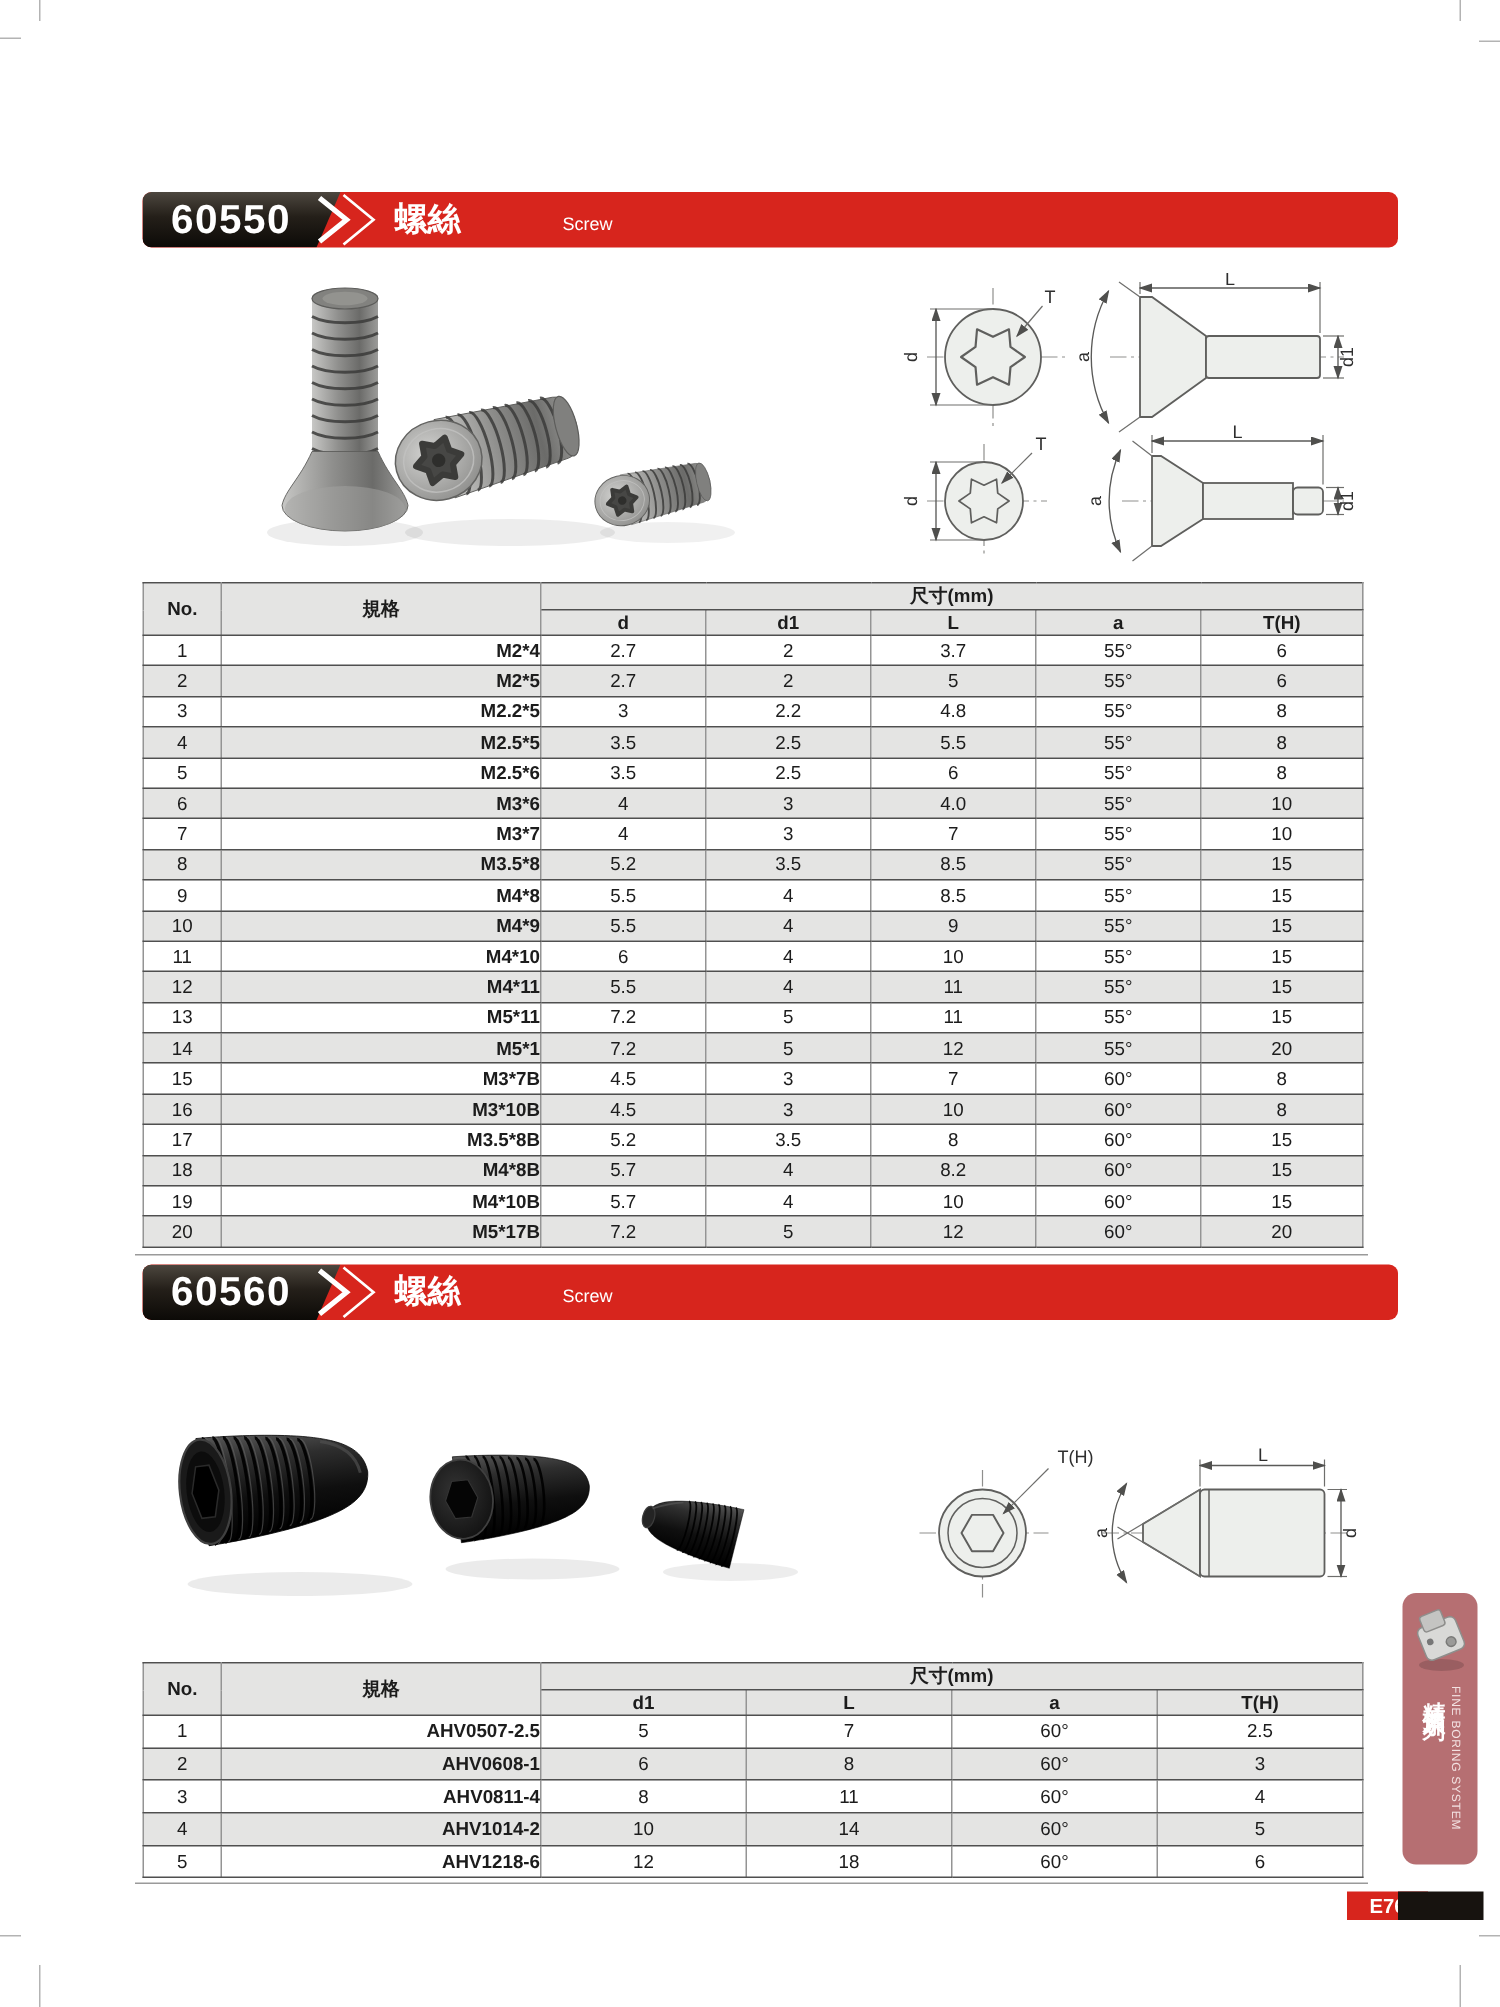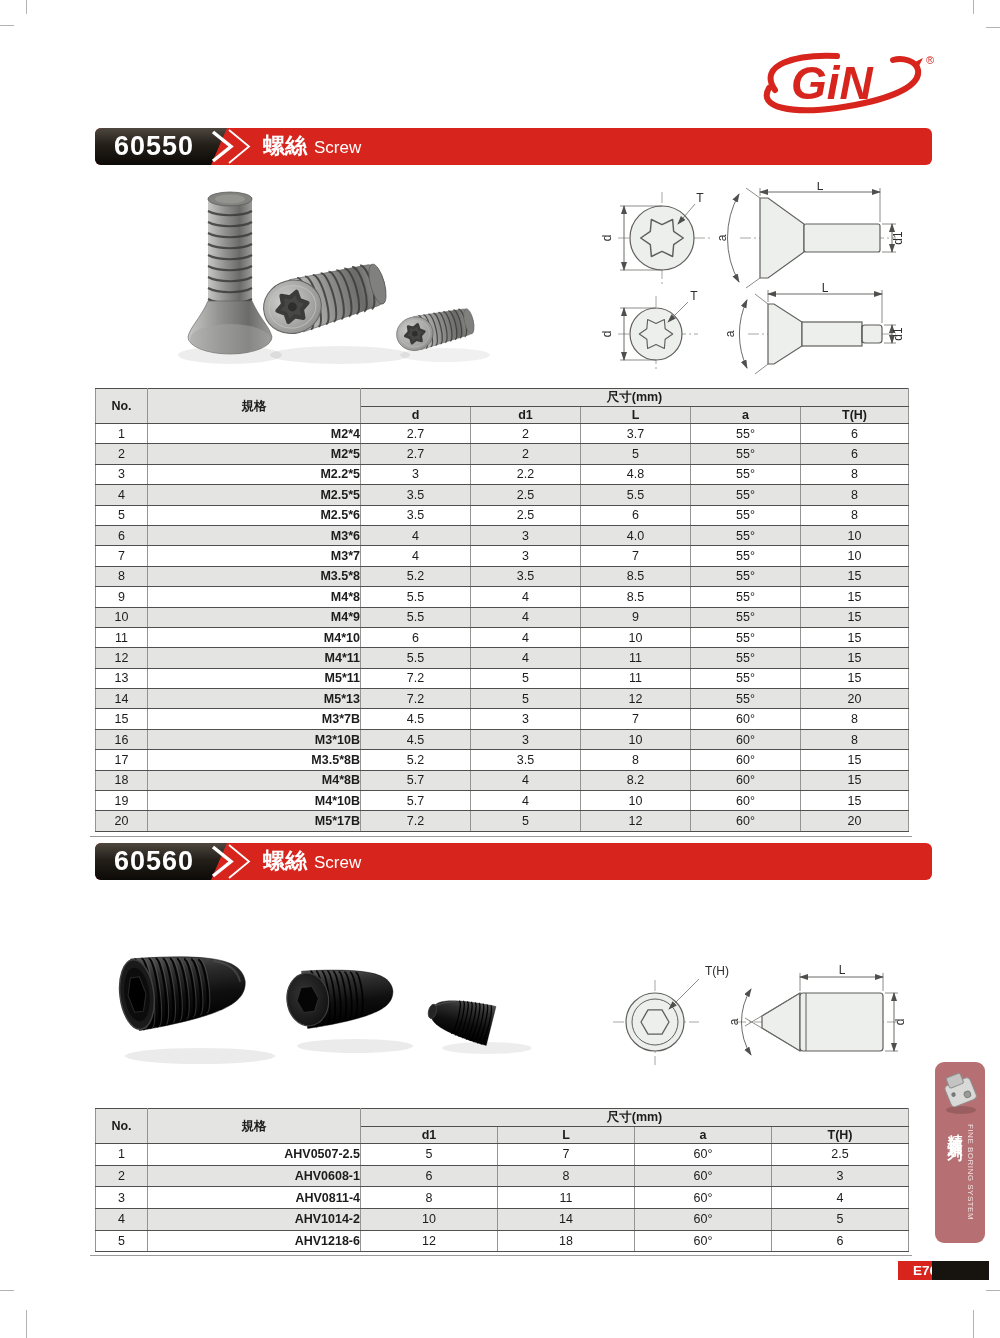--- a/index.html
+++ b/index.html
@@ -11,23 +11,23 @@
   .banner{position:absolute;left:95px;width:813px;height:37px;
           background:var(--accent-red,#d7251d);border-radius:6px;padding-left:24px;}
   .banner-black{position:absolute;left:0;top:0;width:140px;height:37px;
           background:linear-gradient(180deg,#4d473f 0%,#241f19 45%,#0c0a07 100%);
           clip-path:polygon(0 0,132px 0,116px 100%,0 100%);
           border-radius:6px 0 0 6px;}
   .banner-code{position:absolute;left:0;top:0;width:118px;height:37px;line-height:37px;
           text-align:center;color:#fff;font-size:27px;font-weight:bold;letter-spacing:1px;}
   .banner-chevron{position:absolute;left:112px;top:0;}
   .banner-title{position:absolute;left:168px;top:0;height:37px;display:flex;
-          align-items:baseline;gap:7px;color:#fff;}
+          align-items:baseline;gap:23px;color:#fff;}
   .title-zh{font-size:22px;font-weight:bold;line-height:36px;}
-  .title-en{font-size:17px;}
+  .title-en{font-size:12px;margin-left:45px;}
 
   
   .spec-table{position:absolute;left:95px;border-collapse:collapse;table-layout:fixed;
           font-size:12.5px;color:#1c1c1c;background:#fff;}
   .spec-table th,.spec-table td{border:1px solid #949494;border-top-color:#4f4f4f;
           border-bottom-color:#4f4f4f;text-align:center;padding:0;}
   .spec-table thead th{background:var(--row-shade,#e4e4e3);font-weight:bold;height:16px;}
   .t1 tbody td{height:19.4px;}
   .t2 tbody td{height:20.7px;}
   .spec-table tbody tr:nth-of-type(even) td{background:var(--row-shade,#e4e4e3);}
@@ -71,28 +71,20 @@
 
   <div class="mark" style="left:26px;top:0;width:1px;height:14px;"></div>
   <div class="mark" style="left:0;top:25px;width:14px;height:1px;"></div>
   <div class="mark" style="left:973px;top:0;width:1px;height:14px;"></div>
   <div class="mark" style="left:986px;top:27px;width:14px;height:1px;"></div>
   <div class="mark" style="left:0;top:1290px;width:14px;height:1px;"></div>
   <div class="mark" style="left:26px;top:1310px;width:1px;height:28px;"></div>
   <div class="mark" style="left:986px;top:1290px;width:14px;height:1px;"></div>
   <div class="mark" style="left:973px;top:1310px;width:1px;height:28px;"></div>
 
-  <div class="logo">
-    <svg width="200" height="66" viewBox="0 0 200 66">
-      <path d="M30,40 C12,14 52,4 92,6 M24,38 C12,58 48,64 92,58 C140,51 176,38 173,20 C171,11 158,7 148,10" fill="none" stroke="#d7251d" stroke-width="6" stroke-linecap="round"></path>
-      <path d="M166,14 L178,8 L172,20 Z" fill="#d7251d"></path>
-      <text class="logo-text" x="46" y="49">GiN</text>
-      <text class="logo-reg" x="181" y="14">®</text>
-    </svg>
-  </div>
 
   <div class="banner" style="top:128px;">
     <div class="banner-black"></div>
     <svg class="banner-chevron" width="52" height="37">
       <polyline points="6,4 24,18.5 6,33" stroke="#ffffff" stroke-width="3.5" fill="none"></polyline>
       <polyline points="22,2 42,18.5 22,35" stroke="#ffffff" stroke-width="1.8" fill="none"></polyline>
     </svg>
     <div class="banner-code">60550</div>
     <div class="banner-title">
       <span class="title-zh">螺絲</span>
@@ -378,21 +370,21 @@
           <td class="spec">M5*11</td>
           <td>7.2</td>
           <td>5</td>
           <td>11</td>
           <td>55°</td>
           <td>15</td>
         </tr>
 
         <tr>
           <td>14</td>
-          <td class="spec">M5*13</td>
+          <td class="spec">M5*1</td>
           <td>7.2</td>
           <td>5</td>
           <td>12</td>
           <td>55°</td>
           <td>20</td>
         </tr>
 
         <tr>
           <td>15</td>
           <td class="spec">M3*7B</td>

